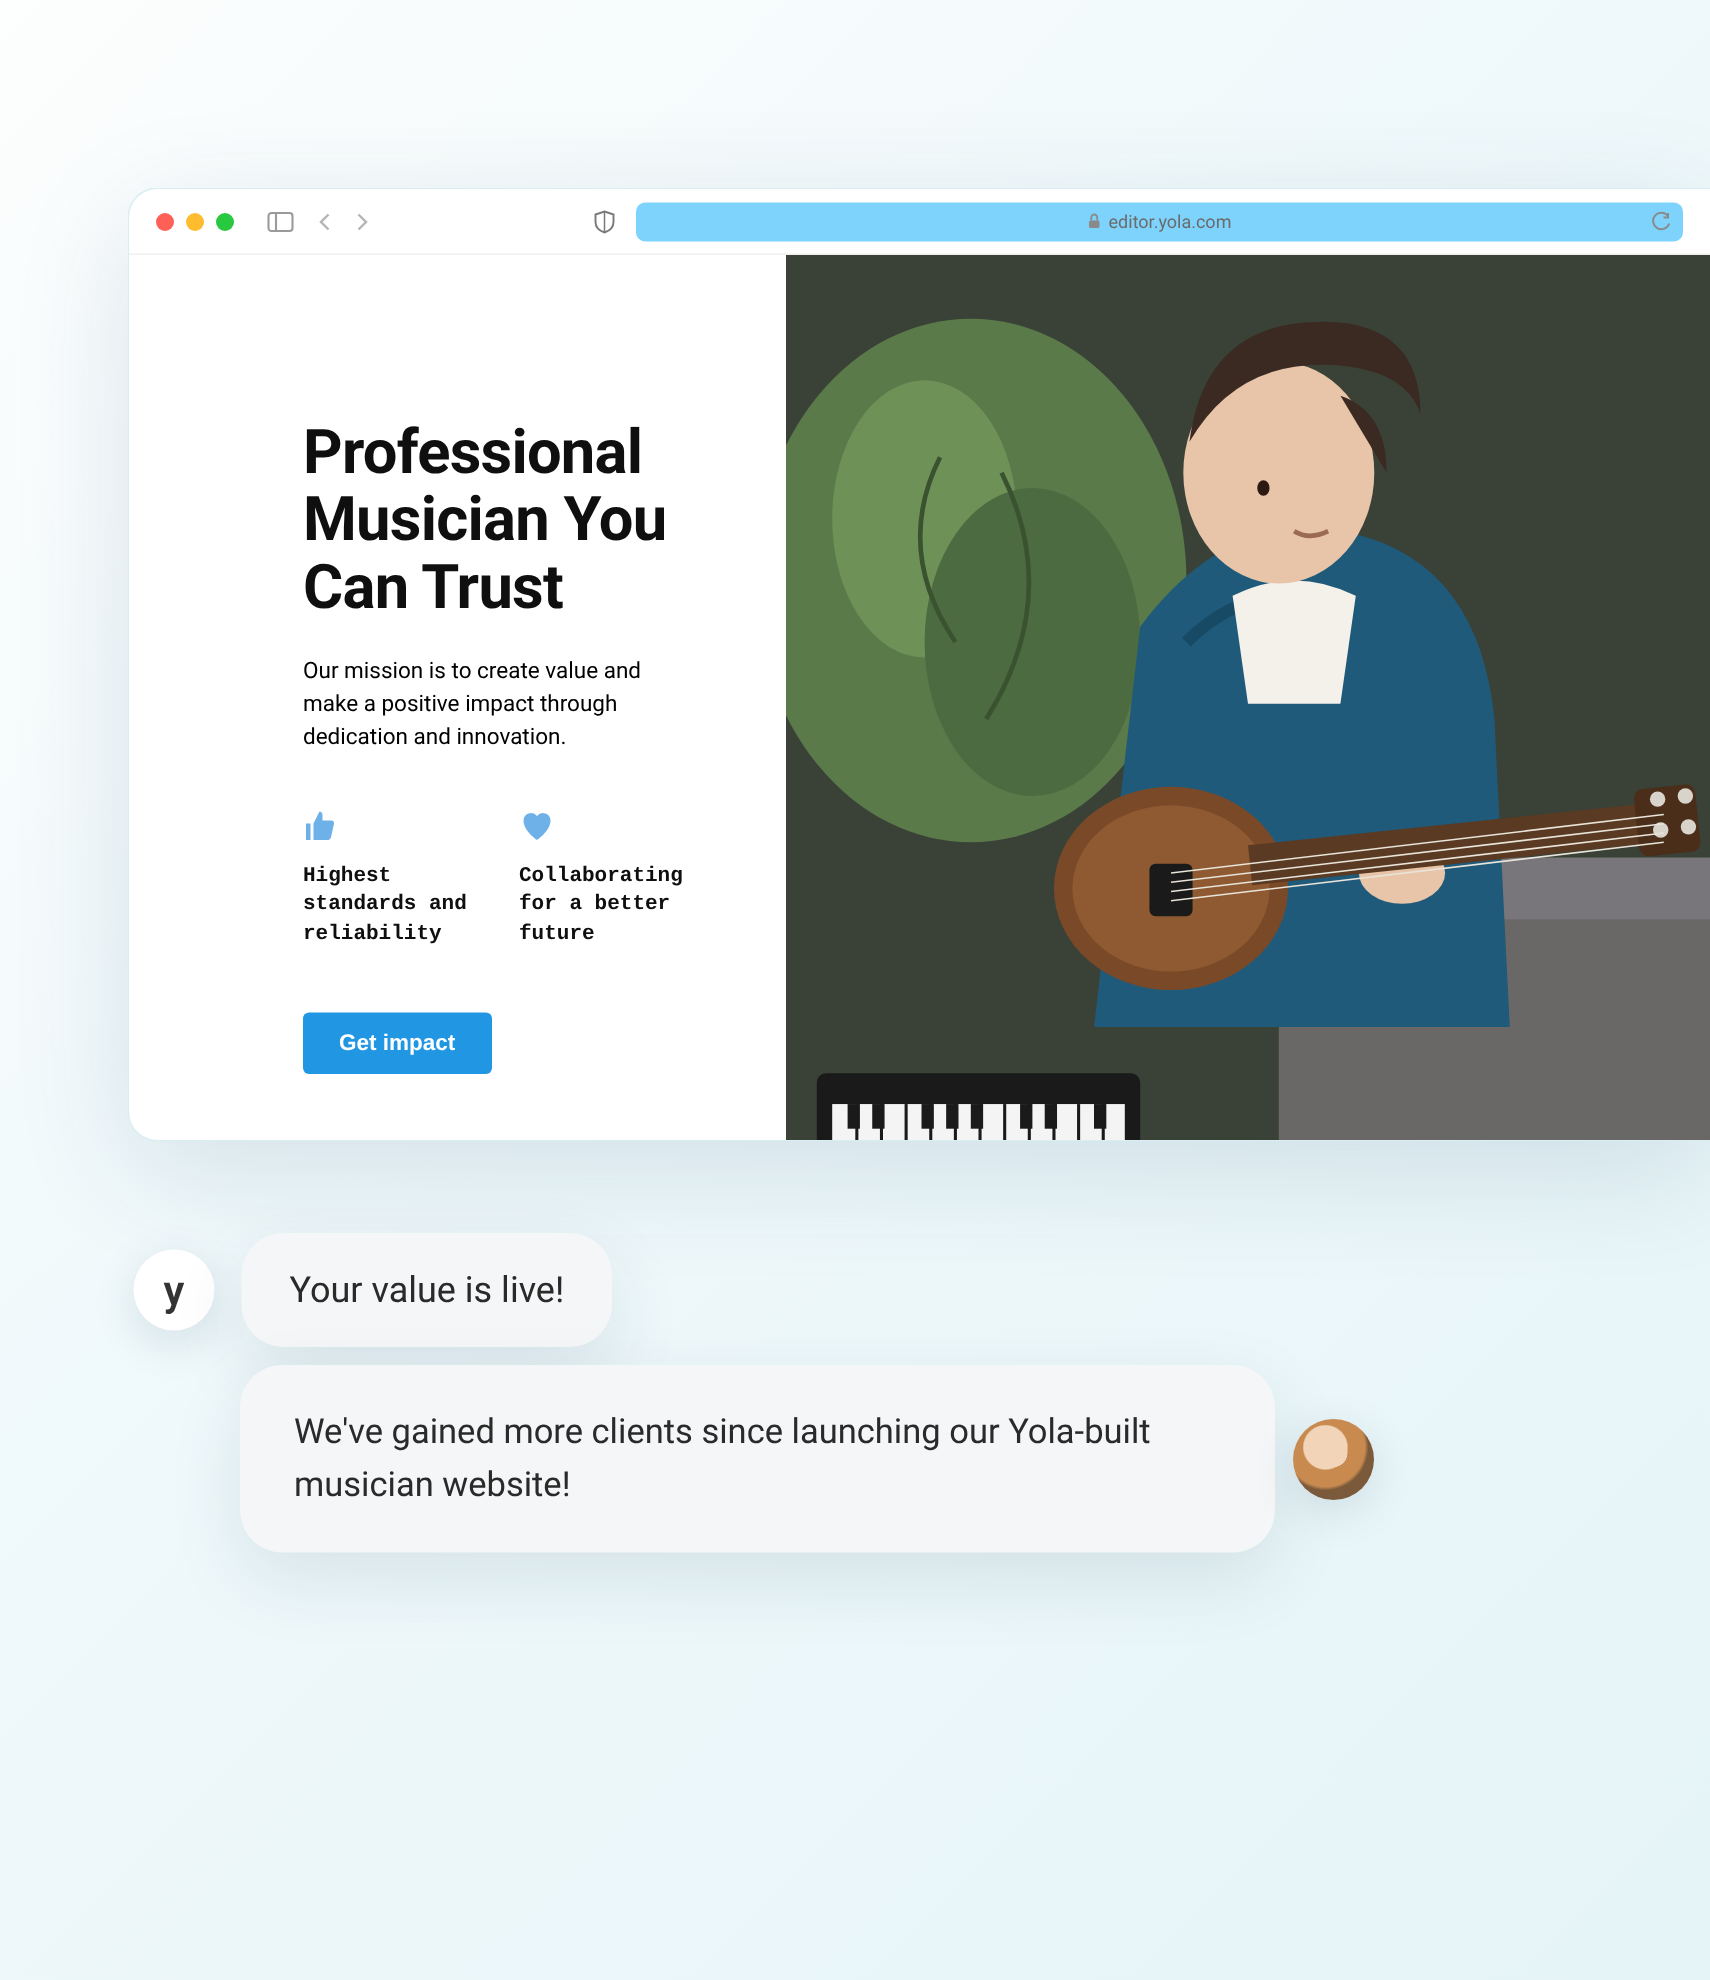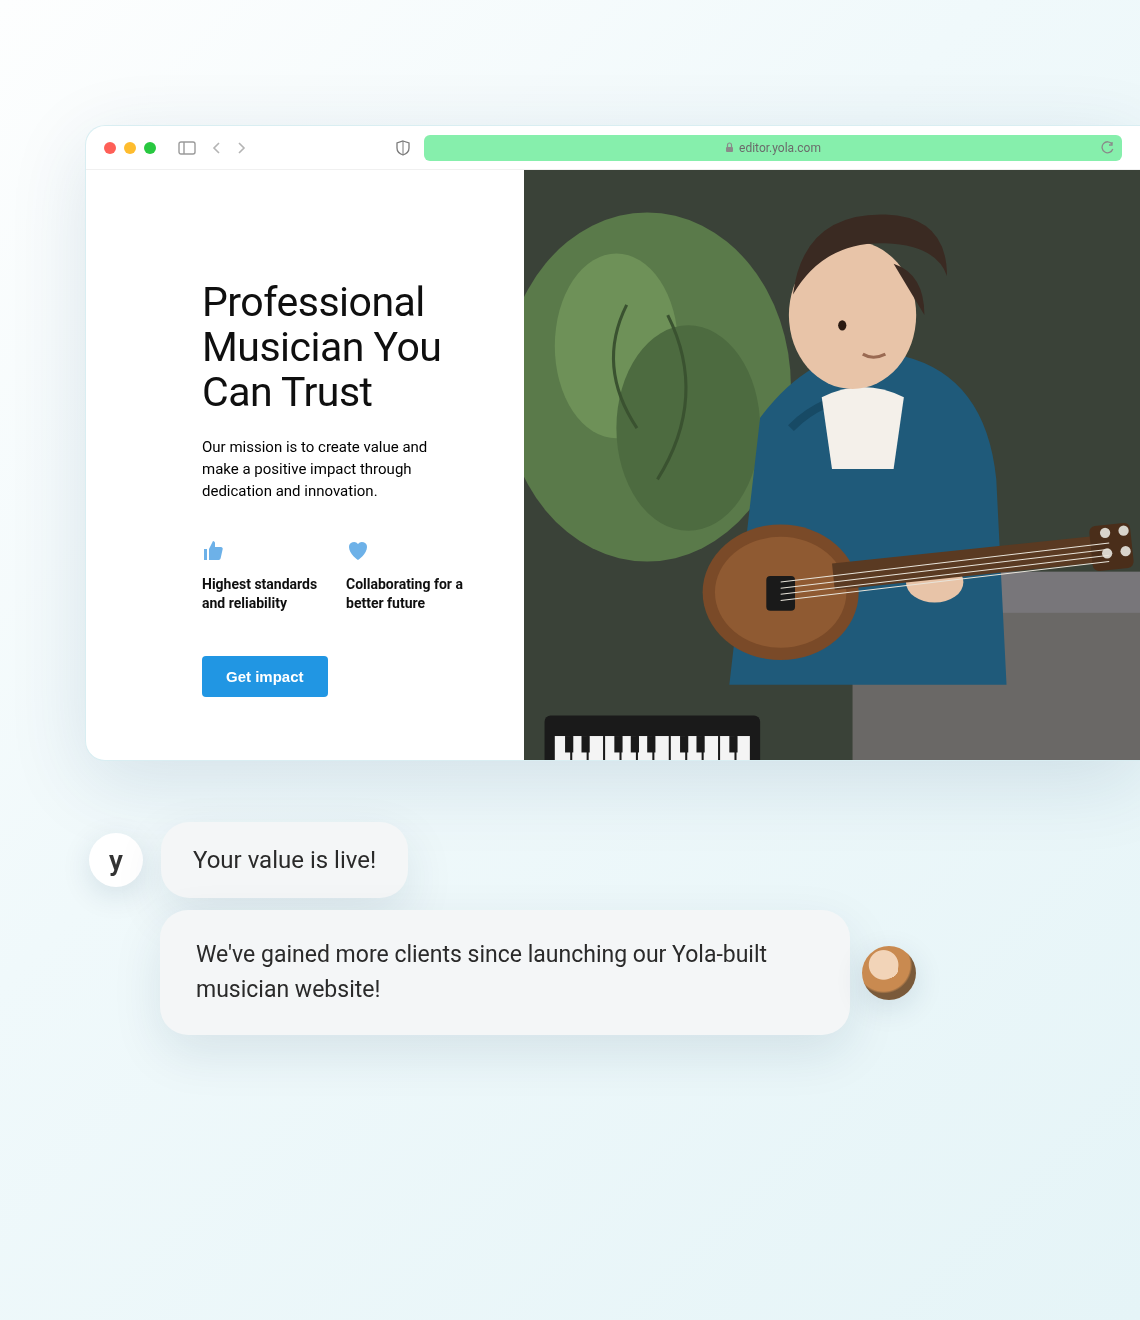--- a/index.html
+++ b/index.html
@@ -28,39 +28,39 @@
 .traffic-lights{display:flex;gap:8px;margin-right:22px;}
 .light{width:12px;height:12px;border-radius:50%;}
 .light.red{background:#fe5f57;}
 .light.yellow{background:#febc2e;}
 .light.green{background:#28c840;}
 .chrome-icon{color:#888;display:flex;align-items:center;margin-right:16px;}
 .nav-arrows{display:flex;gap:14px;margin-right:150px;}
 .nav-arrows svg{stroke:#b4b4b4;}
 .shield{margin-right:14px;}
 .url-bar{
-  flex:1;height:26px;background:#86efac;border-radius:6px;
+  flex:1;height:26px;background:#7dd3fc;border-radius:6px;
   display:flex;align-items:center;justify-content:center;
   font-size:12px;color:#6b6b6b;position:relative;
 }
 .lock-mini{margin-right:5px;}
 .reload{position:absolute;right:8px;}
 
 .page{display:flex;height:calc(100% - 44px);}
 .page-left{flex:0 0 438px;padding:110px 56px 0 116px;}
 .page-right{flex:1;background:#2a3b2e;position:relative;overflow:hidden;}
 
 .headline{
-  font-size:41px;font-weight:400;line-height:1.1;color:#0f0f0f;
+  font-size:41px;font-weight:700;line-height:1.1;color:#0f0f0f;
   letter-spacing:-0.5px;margin-bottom:22px;
 }
 .mission{font-size:15px;line-height:1.45;color:#000000;margin-bottom:36px;max-width:260px;}
 
 .features{display:flex;gap:24px;margin-bottom:42px;}
-.feature{flex:0 0 120px;}
+.feature{flex:0 0 120px;font-family:Liberation Mono, monospace;}
 .feature-icon{color:#6db1e8;margin-bottom:14px;height:22px;}
 .feature-text{font-size:14px;font-weight:700;line-height:1.4;color:#0f0f0f;}
 
 .cta{
   background:#2196e3;color:#fff;border:none;
   padding:12px 24px;font-size:15px;font-weight:600;
   border-radius:4px;cursor:pointer;
 }
 
 

